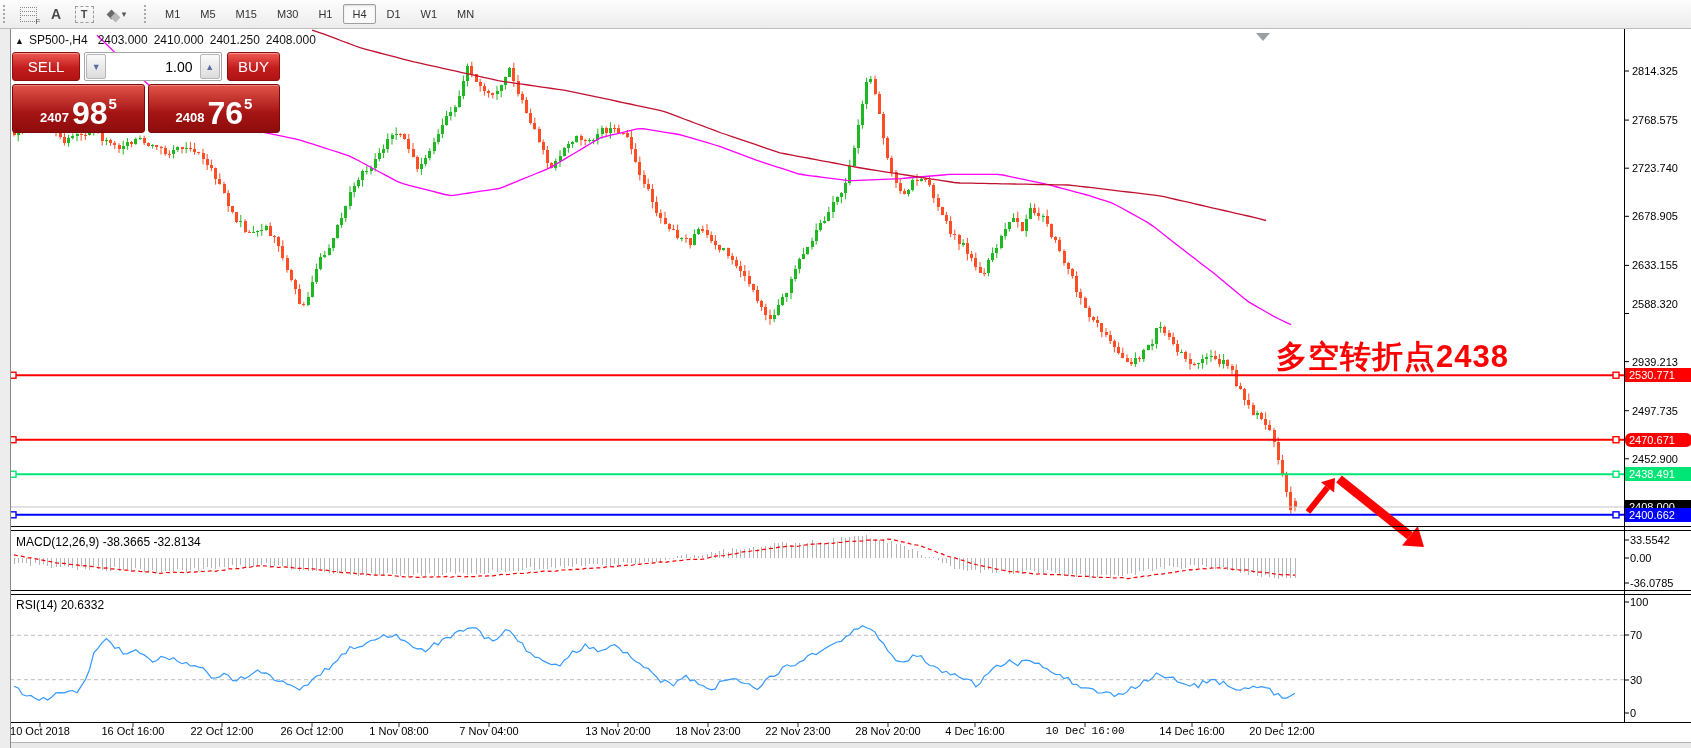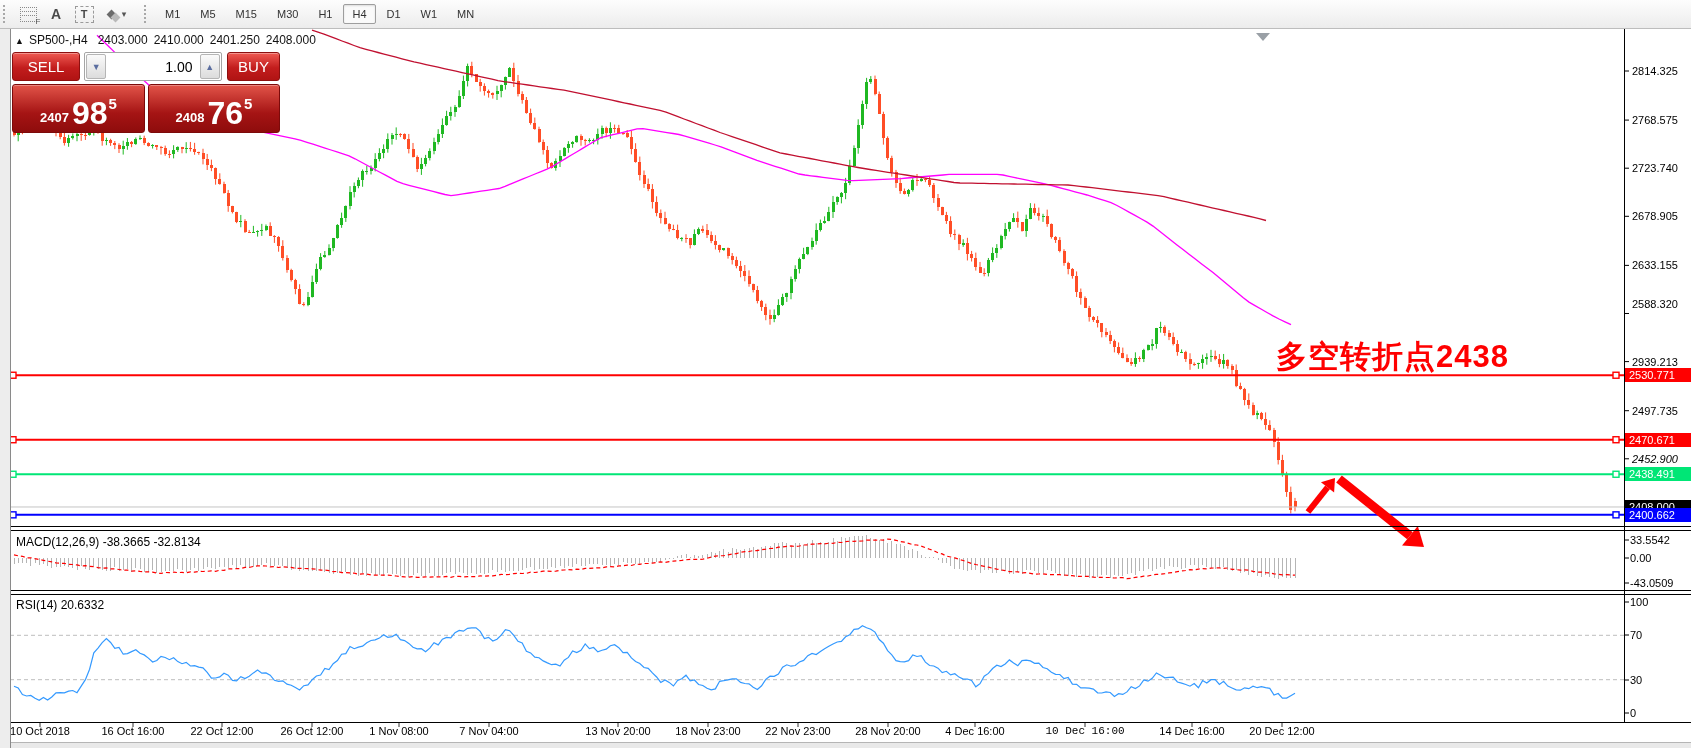--- a/index.html
+++ b/index.html
@@ -1123,31 +1123,31 @@
 
   <div id="price-axis">
       <div class="ptick" style="top: 71px;">2814.325</div>
       <div class="ptick" style="top: 120.088px;">2768.575</div>
       <div class="ptick" style="top: 168.194px;">2723.740</div>
       <div class="ptick" style="top: 216.3px;">2678.905</div>
       <div class="ptick" style="top: 265.388px;">2633.155</div>
       <div class="ptick" style="top: 304px;">2588.320</div>
       <div class="ptick" style="top: 361.601px;">2939.213</div>
       <div class="ptick" style="top: 410.689px;">2497.735</div>
-      <div class="ptick" style="top: 458.795px; font-style: italic;">2452.900</div>
+      <div class="ptick" style="top: 458.795px;">2452.900</div>
       <div class="stick" style="top: 540px;">33.5542</div>
       <div class="stick" style="top: 558px;">0.00</div>
-      <div class="stick" style="top: 583px;">-43.0509</div>
+      <div class="stick" style="top: 583px;">-36.0785</div>
       <div class="stick" style="top: 602px;">100</div>
       <div class="stick" style="top: 635px;">70</div>
       <div class="stick" style="top: 680px;">30</div>
       <div class="stick" style="top: 713px;">0</div>
       <div class="badge" style="top: 499.971px; background: rgb(0, 0, 0);">2408.000</div>
       <div class="badge" style="top: 368.242px; background: rgb(255, 0, 0);">2530.771</div>
-      <div class="badge" style="top: 432.727px; background: rgb(255, 0, 0);">2470.671</div>
+      <div class="badge" style="top: 432.727px; background: rgb(255, 0, 0); border-radius: 6px;">2470.671</div>
       <div class="badge" style="top: 467.255px; background: rgb(0, 230, 118);">2438.491</div>
       <div class="badge" style="top: 507.844px; background: rgb(0, 0, 255);">2400.662</div>
     </div>
   <div id="time-axis">
       <div class="tlabel" style="left: 40px;">10 Oct 2018</div>
       <div class="tlabel" style="left: 133px;">16 Oct 16:00</div>
       <div class="tlabel" style="left: 222px;">22 Oct 12:00</div>
       <div class="tlabel" style="left: 312px;">26 Oct 12:00</div>
       <div class="tlabel" style="left: 399px;">1 Nov 08:00</div>
       <div class="tlabel" style="left: 489px;">7 Nov 04:00</div>

